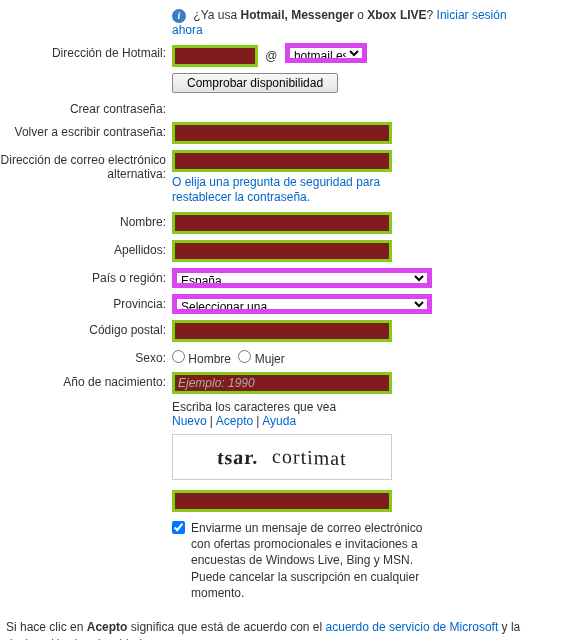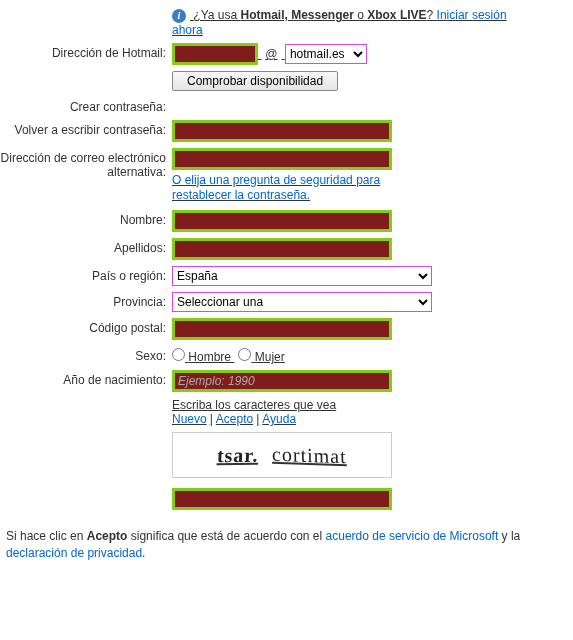--- a/index.html
+++ b/index.html
@@ -1,28 +1,28 @@
 <!DOCTYPE html>
 <html><head>
 <meta charset="utf-8">
 <style>
 * { box-sizing: border-box; margin: 0; padding: 0; }
 body { font-family: "Segoe UI", Tahoma, Arial, sans-serif; font-size: 12px; color: #333; width: 573px; background: #fff; }
 .container { padding: 8px 0 0 0; }
 .row { display: flex; align-items: flex-start; margin-bottom: 6px; }
 .label-col { width: 172px; text-align: right; padding-right: 6px; padding-top: 3px; color: #333; }
-.field-col { flex: 1; padding-right: 48px; text-decoration: underline; }
+.field-col { flex: 1; padding-right: 48px; }
 .info-icon { display: inline-flex; width: 14px; height: 14px; border-radius: 50%; background: #3b7cc4; color: #fff; font-size: 10px; font-weight: bold; font-family: Georgia, serif; font-style: italic; align-items: center; justify-content: center; margin-right: 4px; vertical-align: middle; }
 .intro-text { font-size: 12px; }
 .intro-text strong { font-weight: bold; }
 a, .link { color: #0066cc; text-decoration: none; cursor: pointer; }
 input[type="text"], input[type="password"] { border: 3px solid #84cc16; height: 22px; padding: 1px 3px; font-size: 12px; background: #7f1d1d; }
 .input-w220 { width: 220px; }
 .input-email { width: 86px; }
-select { border: 1px solid #d946ef; height: 20px; font-size: 12px; background: #fff; }
+select { border: 5px solid #d946ef; height: 20px; font-size: 12px; background: #fff; }
 .select-domain { width: 82px; }
 .select-wide { width: 260px; }
 .at-sign { margin: 0 4px; }
 button.btn { background: linear-gradient(#f8f8f8, #e4e4e4); border: 1px solid #888; border-radius: 2px; padding: 2px 14px; font-size: 12px; cursor: pointer; font-family: inherit; text-align: right; }
 .hint { color: #888; font-size: 11px; margin-top: 2px; line-height: 1.3; }
 .blue-hint { color: #0066cc; font-size: 12px; margin-top: 3px; line-height: 1.3; max-width: 250px; }
 .placeholder-input { color: #aaa; font-style: italic; }
 .captcha-box { border: 1px solid #ccc; width: 220px; height: 46px; display: flex; align-items: center; justify-content: center; font-family: Georgia, serif; font-size: 20px; color: #222; letter-spacing: 1px; margin-top: 6px; margin-bottom: 10px; background:#fff; }
 .captcha-word { display:inline-block; transform: skewX(-4deg) rotate(-1deg); font-weight: bold; }
 .captcha-word2 { display:inline-block; transform: skewX(3deg) rotate(2deg); margin-left: 14px; }
@@ -140,18 +140,27 @@
         <a href="#">Nuevo</a><span class="divsep">|</span><a href="#">Acepto</a><span class="divsep">|</span><a href="#">Ayuda</a>
       </div>
       <div class="captcha-box">
         <span class="captcha-word">tsar.</span>
         <span class="captcha-word2">cortimat</span>
       </div>
       <input type="text" class="input-w220" style="">
     </div>
   </div>
 
+  <div class="row" style="margin-top:8px;">
+    <div class="label-col"></div>
+    <div class="field-col">
+      <div class="checkbox-row">
+        <input type="checkbox" checked="" style="">
+        <label>Enviarme un mensaje de correo electrónico con ofertas promocionales e invitaciones a encuestas de Windows Live, Bing y MSN. Puede cancelar la suscripción en cualquier momento.</label>
+      </div>
+    </div>
+  </div>
 
   <div class="terms">
     <span>Si hace clic en </span><strong>Acepto</strong><span> significa que está de acuerdo con el </span><a href="#">acuerdo de servicio de Microsoft</a><span> y la </span><a href="#">declaración de privacidad</a><span>.</span>
   </div>
 
 </div>
 
 </body></html>

